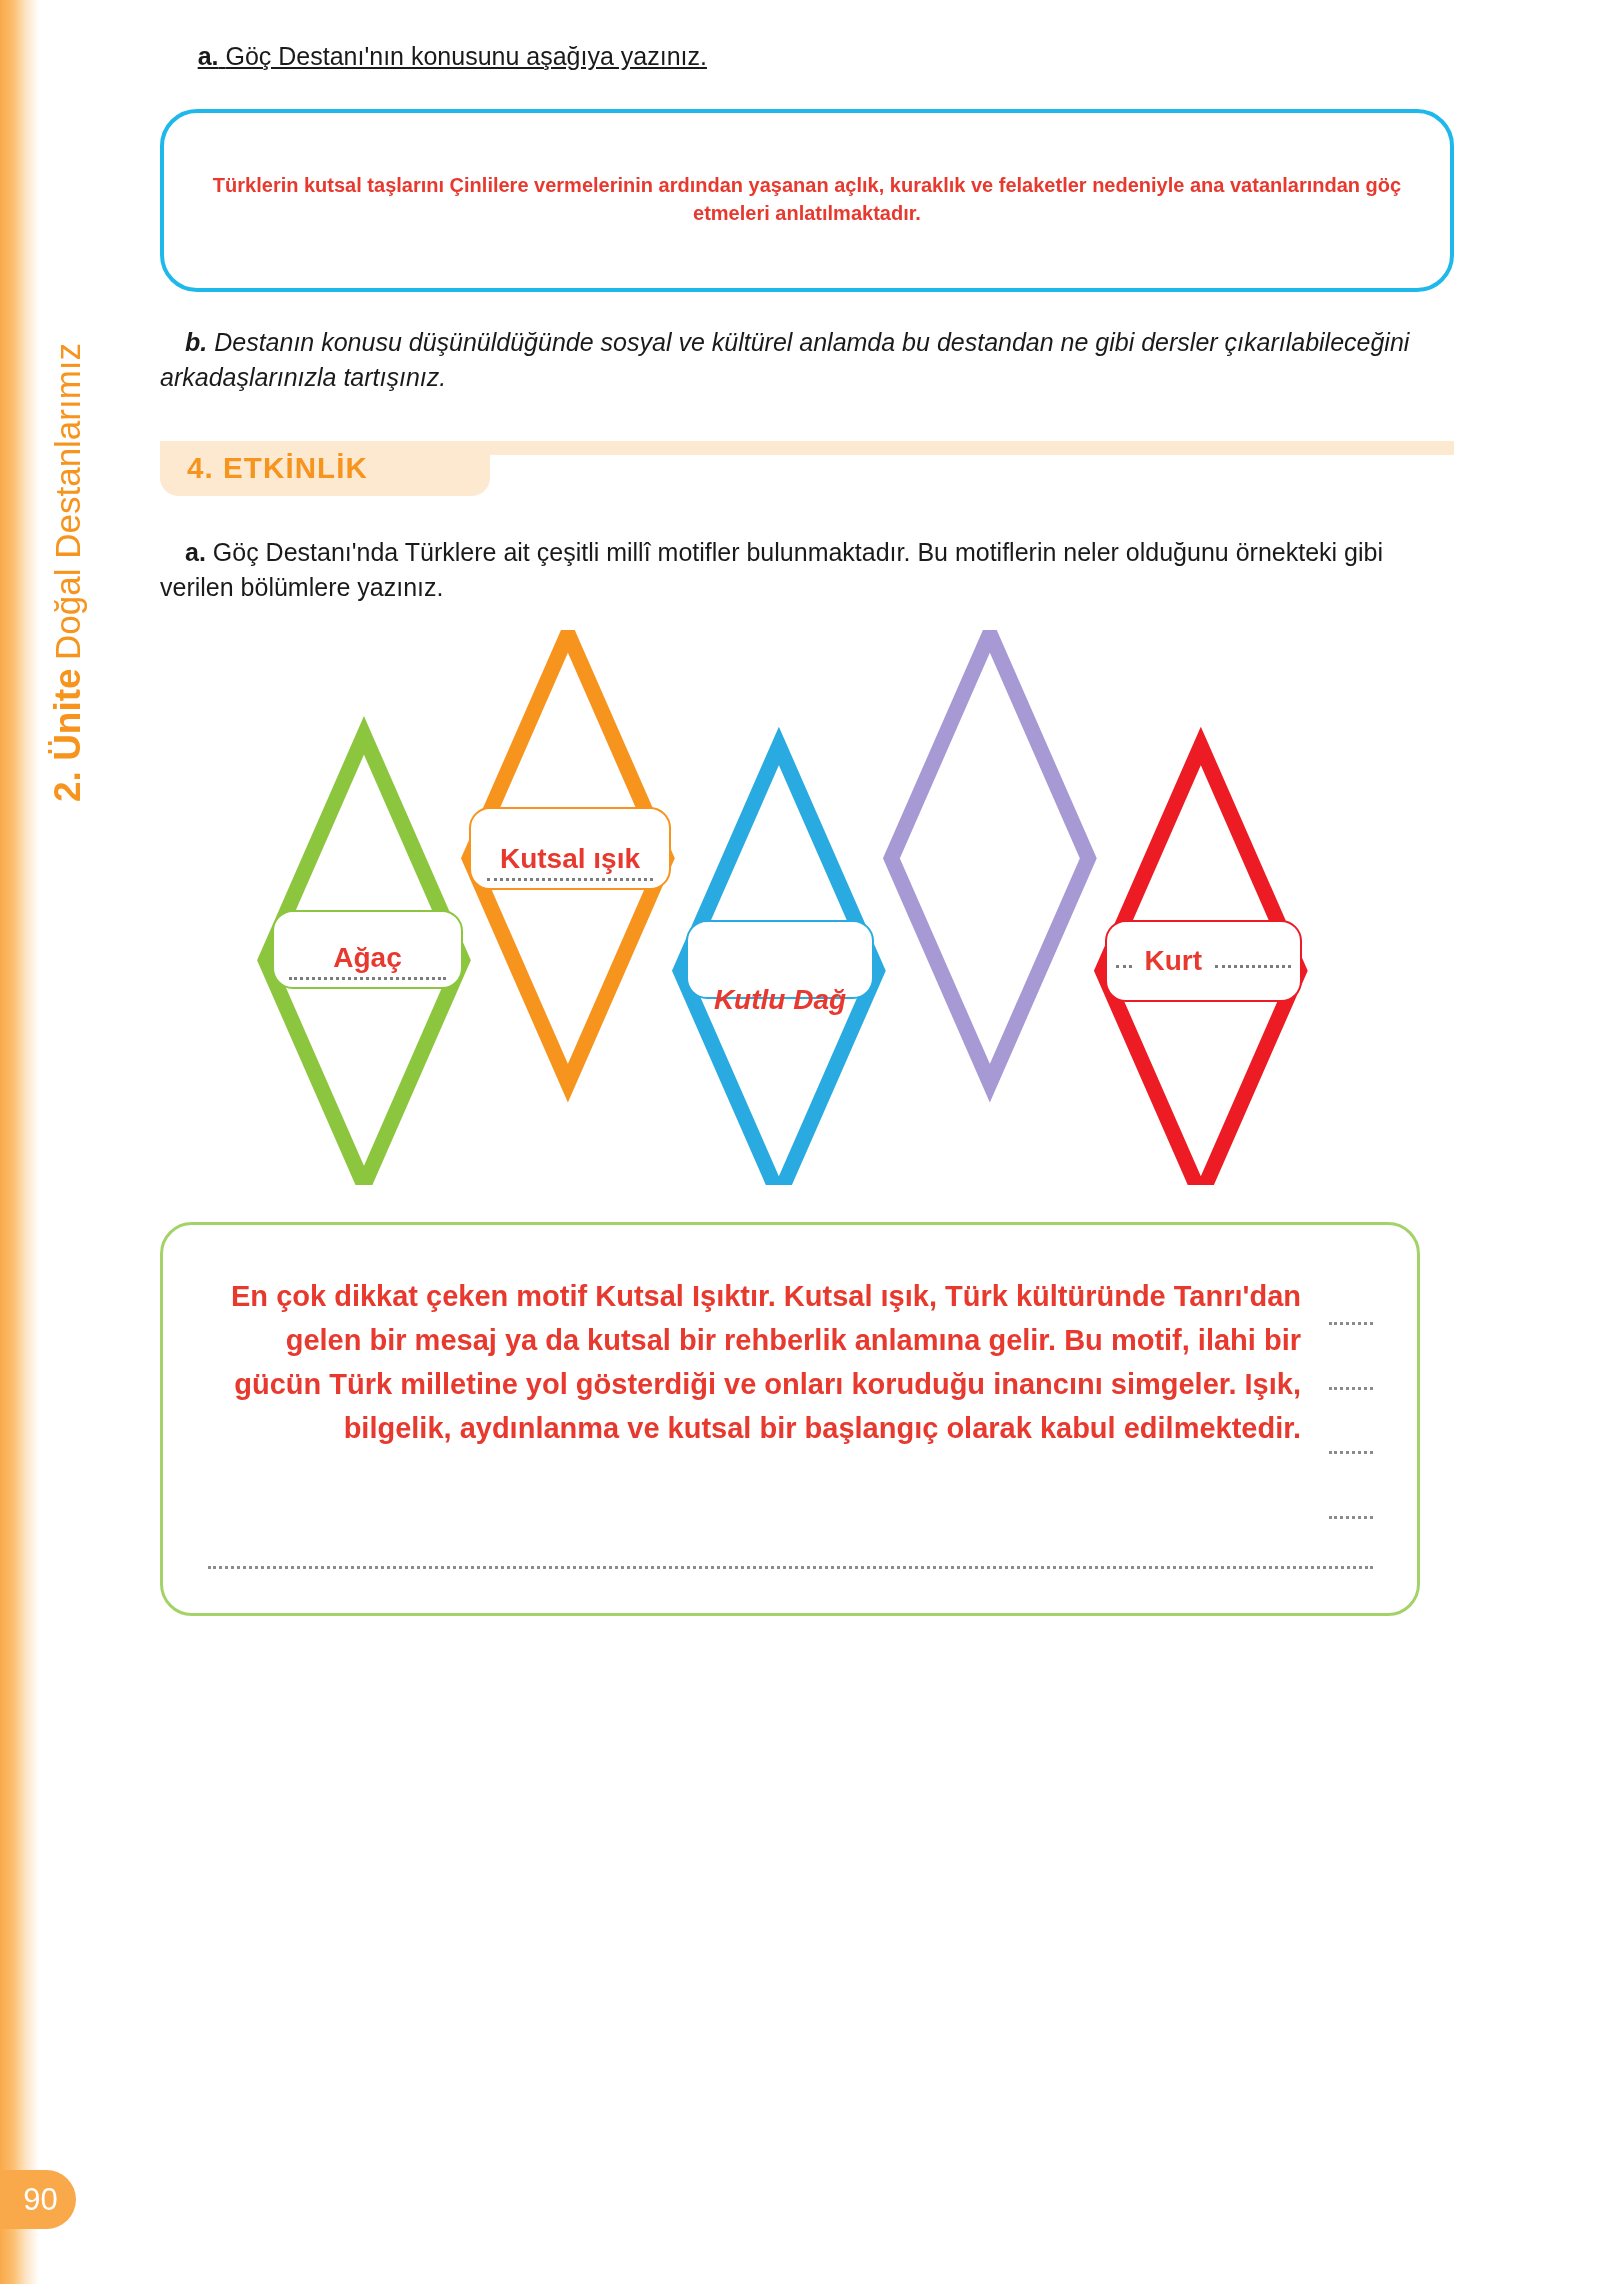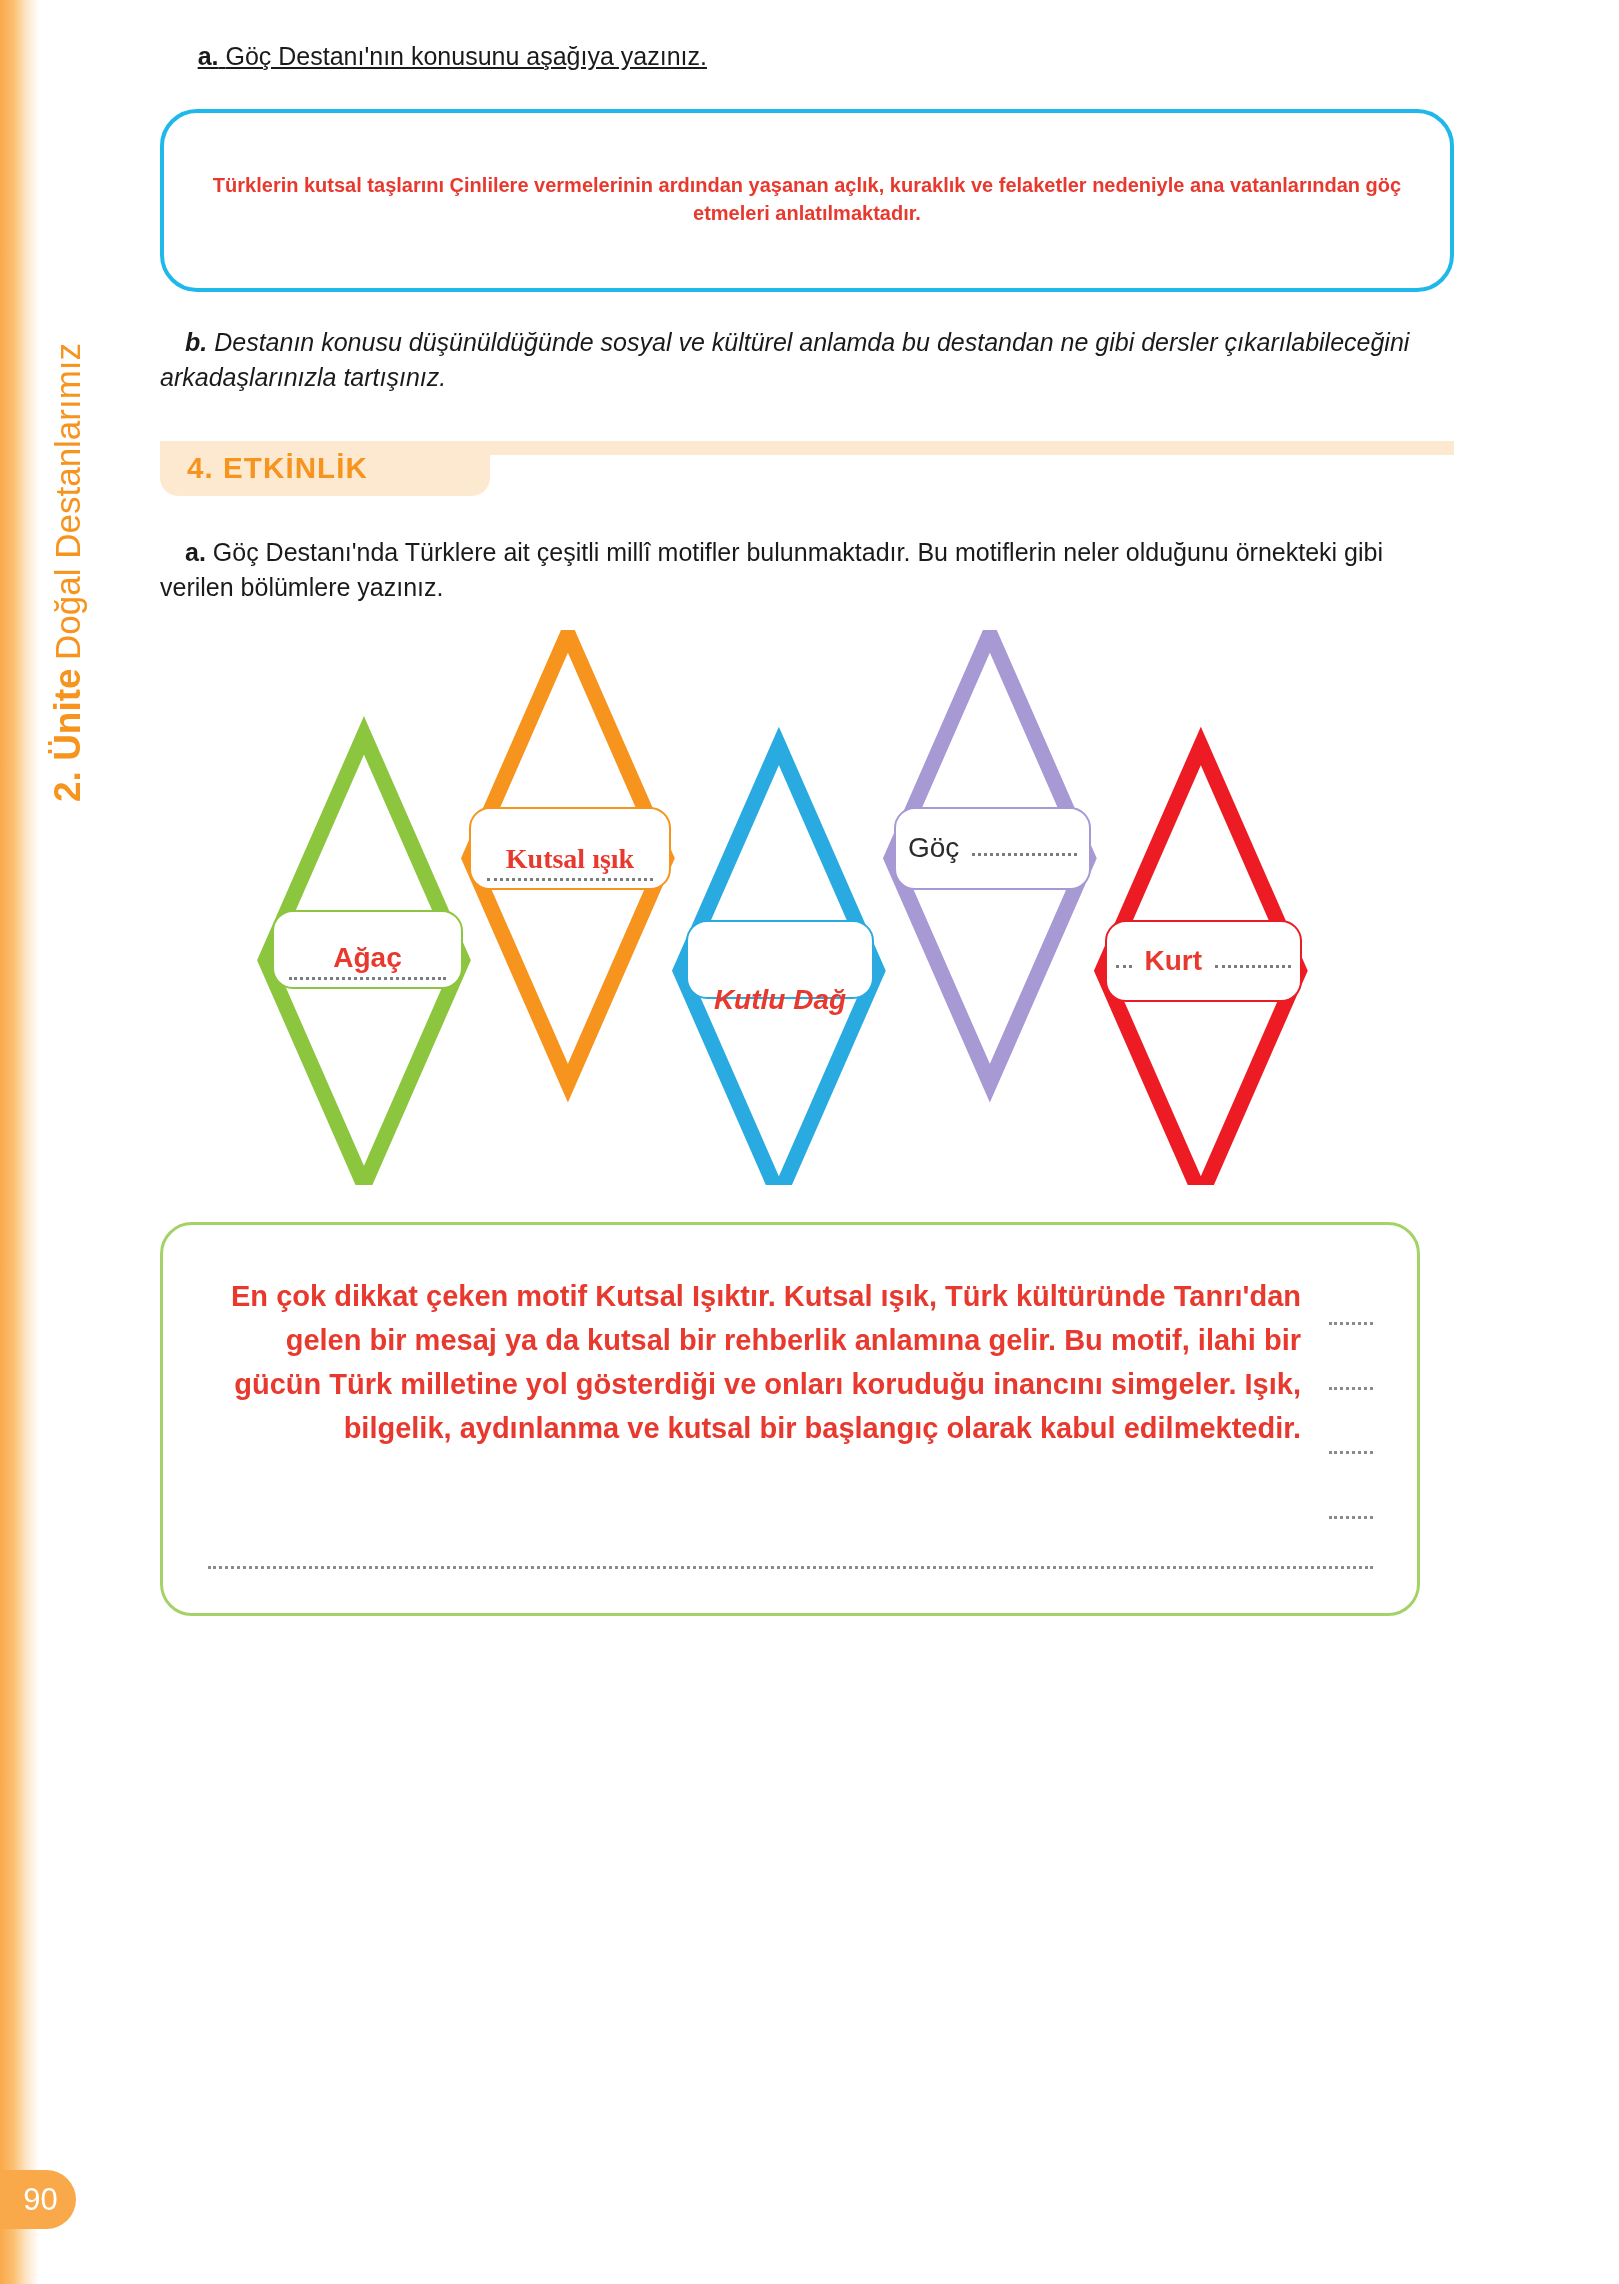--- a/index.html
+++ b/index.html
@@ -277,35 +277,29 @@
       <polygon points="1180,5 1320,325 1180,645 1040,325" fill="none" stroke="#a699d4" stroke-width="22" stroke-linejoin="miter"></polygon>
 
       <polygon points="1480,165 1620,485 1480,805 1340,485" fill="none" stroke="#ed1c24" stroke-width="22" stroke-linejoin="miter"></polygon>
     </svg>
 
     <div class="pill" style="left:112px; top:280px; width:191px; height:79px; border:2.8px solid #8cc63e;">
       <div class="pill-text" style="color:#e8392f;">Ağaç</div>
       <div class="pill-dots"></div>
     </div>
 
-    <div class="pill" style="left:309px; top:177px; width:202px; height:83px; border:2.8px solid #f6941e;font-family:Liberation Serif, serif;">
+    <div class="pill" style="left:309px; top:177px; width:202px; height:83px; border:2.8px solid #f6941e;">
       <div class="pill-text" style="color:#e8392f;">Kutsal ışık</div>
       <div class="pill-dots"></div>
     </div>
 
     <div class="pill" style="left:526px; top:290px; width:188px; height:79px; border:2.8px solid #29abe2; justify-content:flex-end; padding-bottom:0; overflow:visible;font-style:italic;">
       <div class="pill-text" style="color:#e8392f; transform:translateY(18.3px);">Kutlu Dağ</div>
     </div>
 
-    <div class="pill example" style="left:734px; top:177px; width:197px; height:83px; border:2.8px solid #a699d4; justify-content:center; padding-bottom:0;">
-      <div class="pill-inline">
-        <span class="pill-text">Göç</span>
-        <span class="pill-dots-inline"></span>
-      </div>
-    </div>
 
     <div class="pill example" style="left:945px; top:290px; width:197px; height:82px; border:2.8px solid #ed1c24; justify-content:center; padding-bottom:0;">
       <div class="pill-inline">
         <span class="pill-dots-inline" style="width:15.5px;"></span>
         <span class="pill-text" style="color:#e8392f; font-weight:bold;">Kurt</span>
         <span class="pill-dots-inline" style="width:76px;"></span>
       </div>
     </div>
   </div>
 

